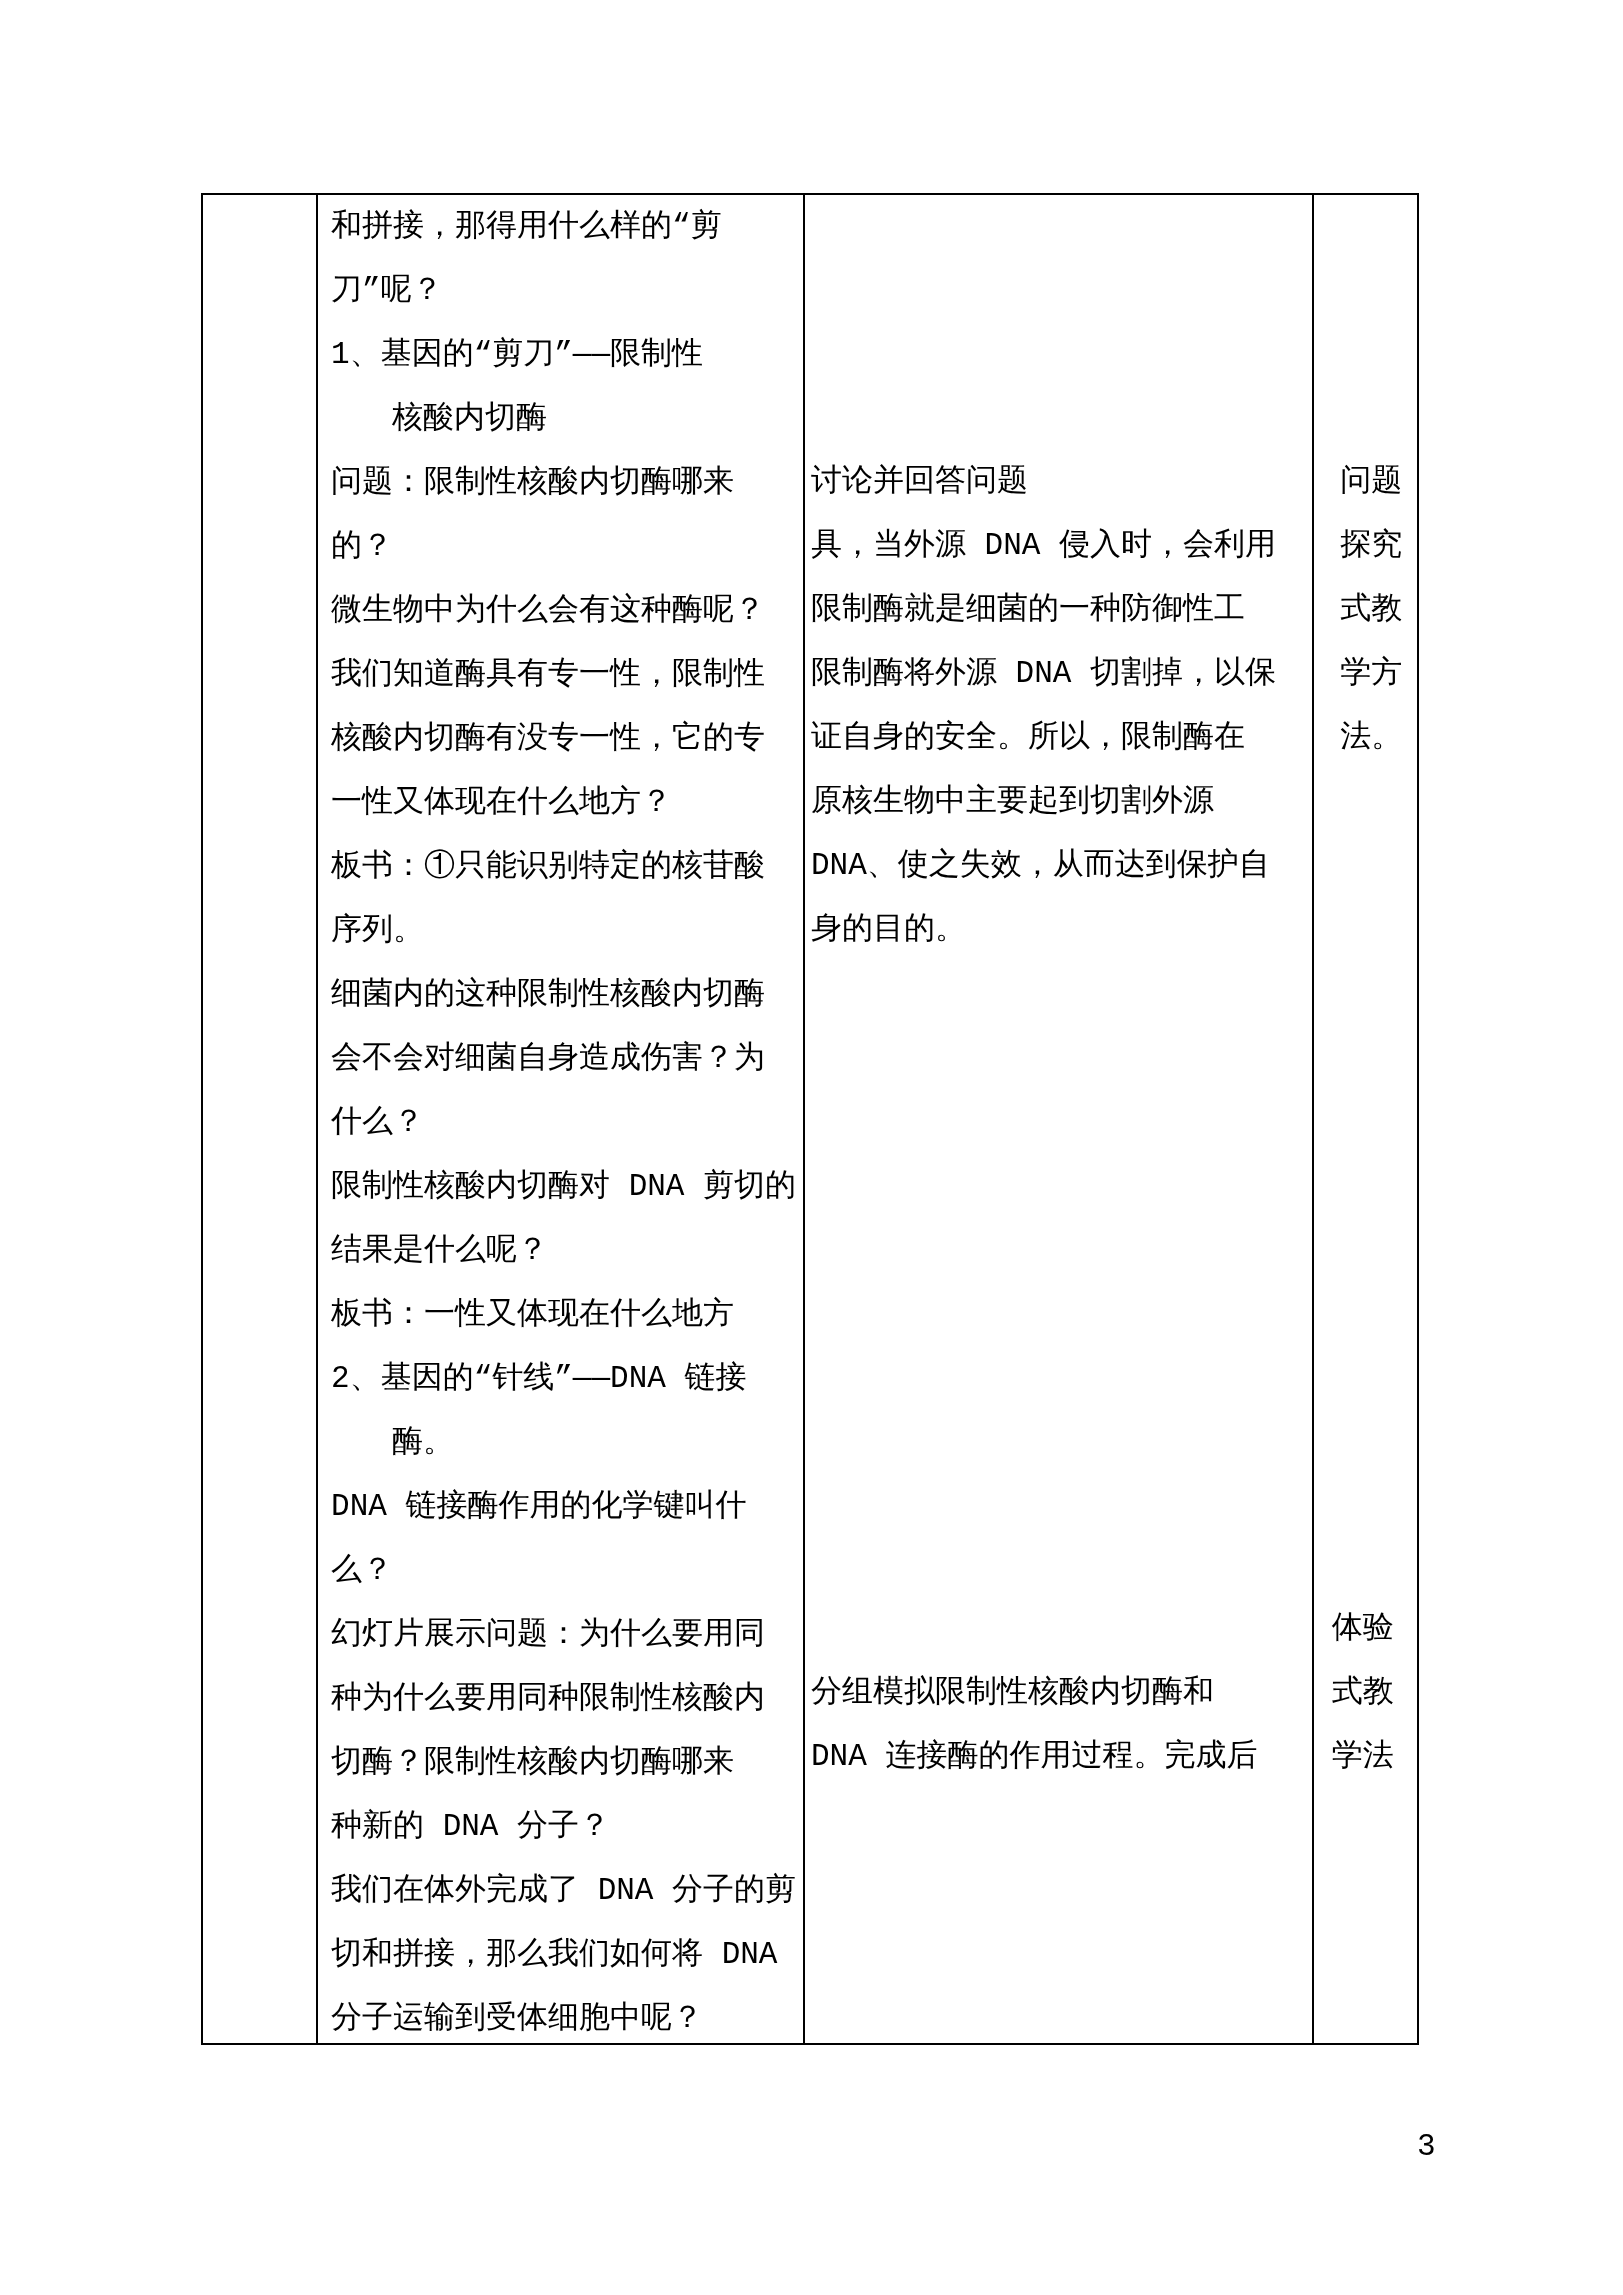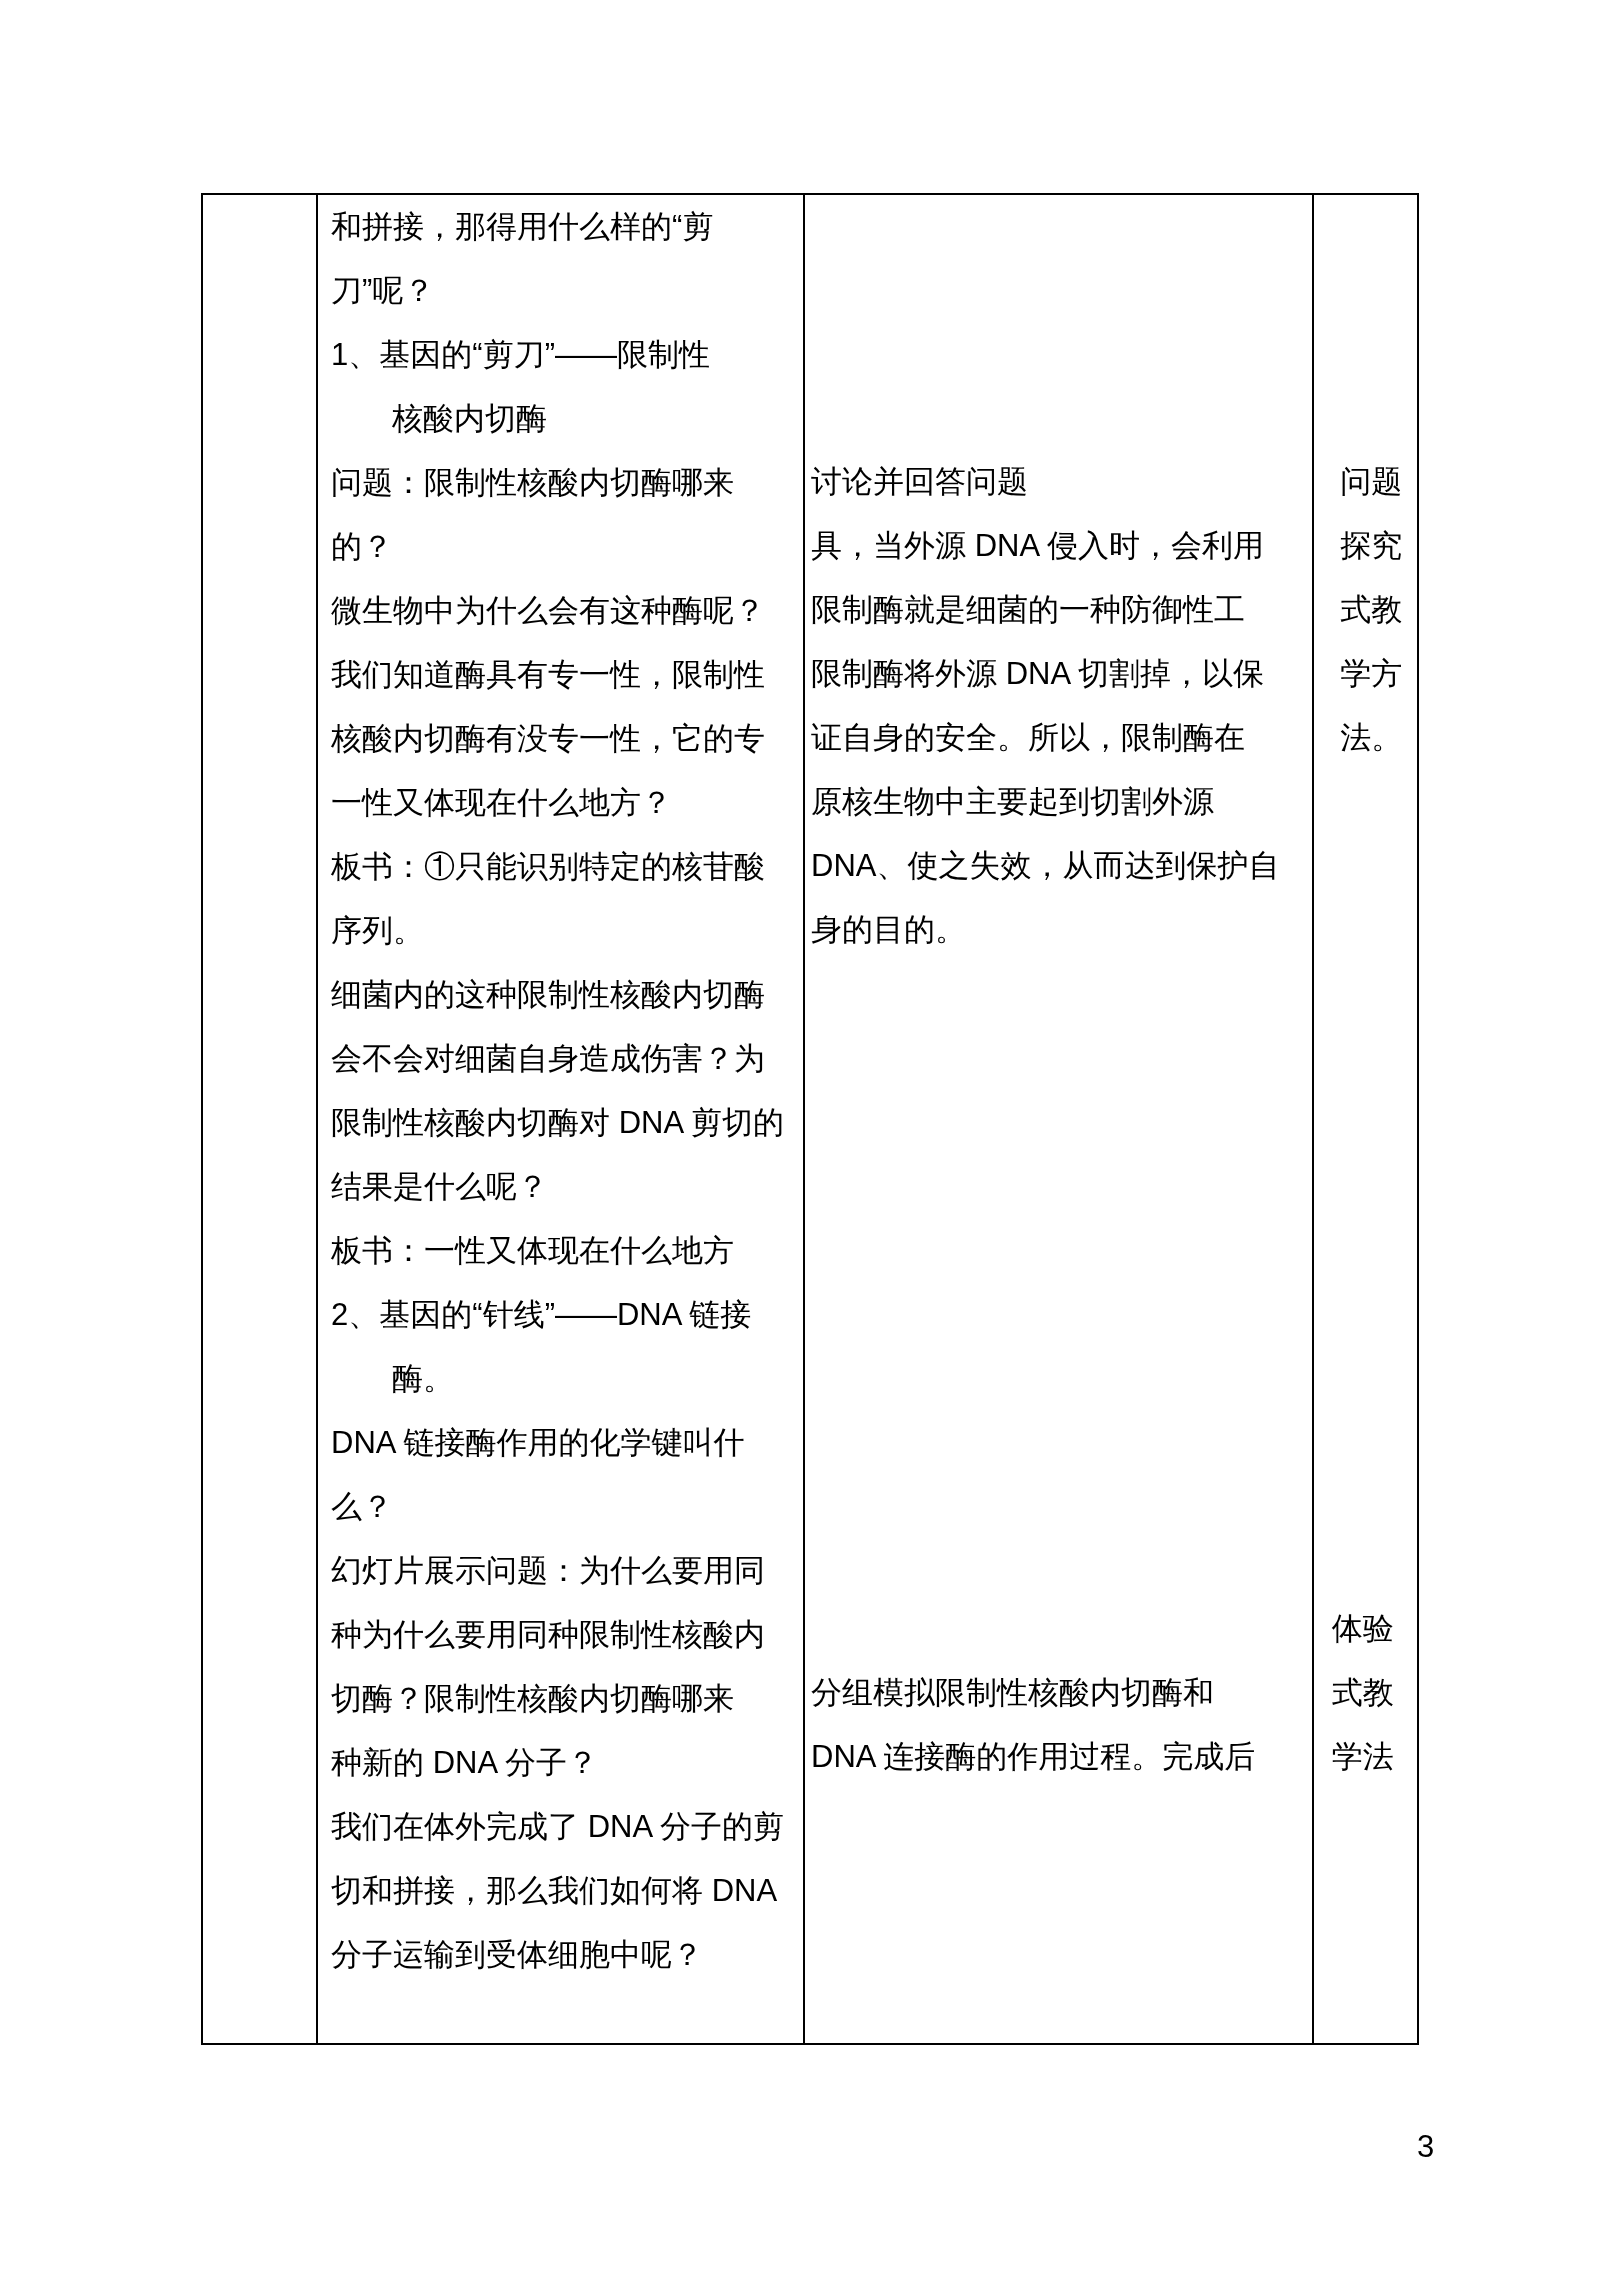--- a/index.html
+++ b/index.html
@@ -1,21 +1,21 @@
 <!DOCTYPE html>
 <html style="font-size:11px"><head>
 <meta charset="utf-8">
 <style>
   html, body { margin: 0; padding: 0; background: #888; }
   .page {
     position: relative;
     width: 1623px;
     height: 2295px;
     background: #ffffff;
-    font-family: Liberation Sans, sans-serif;
+    font-family: Liberation Mono, monospace;
     color: #000000;
     overflow: hidden;
   }
   .doc-table {
     position: absolute;
     left: 201px;
     top: 193px;
     width: 1218px;
     height: 1852px;
     border: 2px solid #000000;
@@ -73,20 +73,21 @@
           <div class="line">问题：限制性核酸内切酶哪来</div>
           <div class="line">的？</div>
           <div class="line">微生物中为什么会有这种酶呢？</div>
           <div class="line">我们知道酶具有专一性，限制性</div>
           <div class="line">核酸内切酶有没专一性，它的专</div>
           <div class="line">一性又体现在什么地方？</div>
           <div class="line">板书：①只能识别特定的核苷酸</div>
           <div class="line">序列。</div>
           <div class="line">细菌内的这种限制性核酸内切酶</div>
           <div class="line">会不会对细菌自身造成伤害？为</div>
+          <div class="line">什么？</div>
           <div class="line">限制性核酸内切酶对 DNA 剪切的</div>
           <div class="line">结果是什么呢？</div>
           <div class="line">板书：一性又体现在什么地方</div>
           <div class="line">2、基因的“针线”——DNA 链接</div>
           <div class="line indent1">酶。</div>
           <div class="line">DNA 链接酶作用的化学键叫什</div>
           <div class="line">么？</div>
           <div class="line">幻灯片展示问题：为什么要用同</div>
           <div class="line">种为什么要用同种限制性核酸内</div>
           <div class="line">切酶？限制性核酸内切酶哪来</div>

